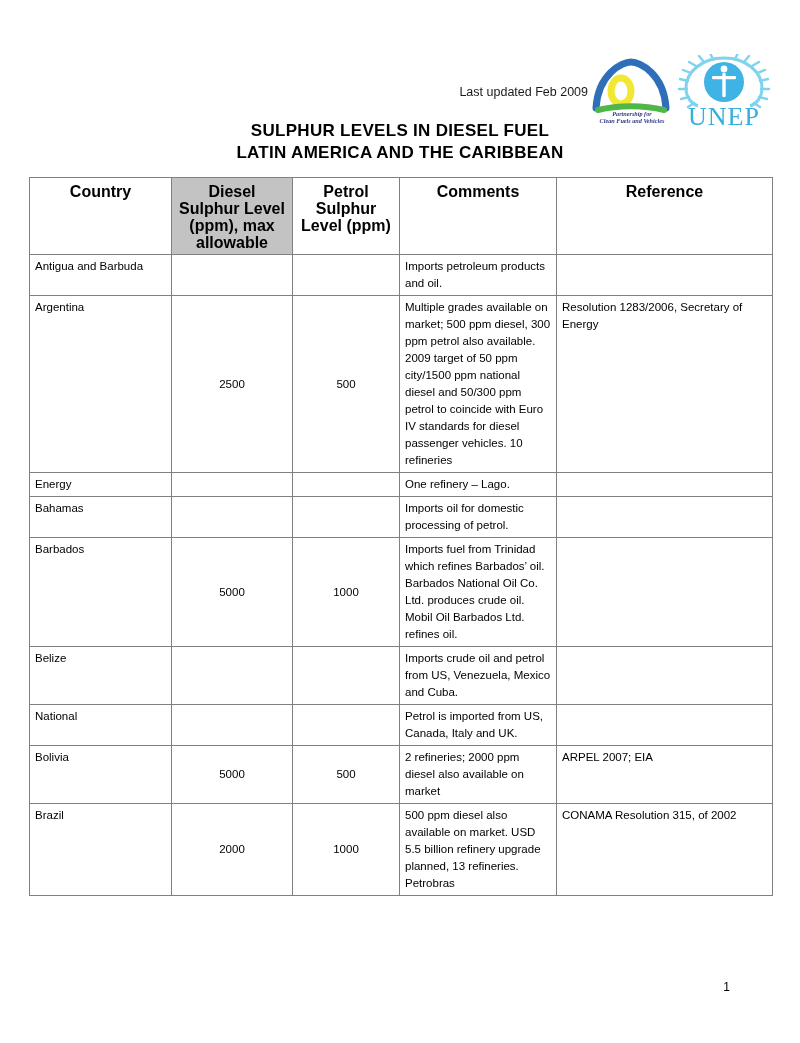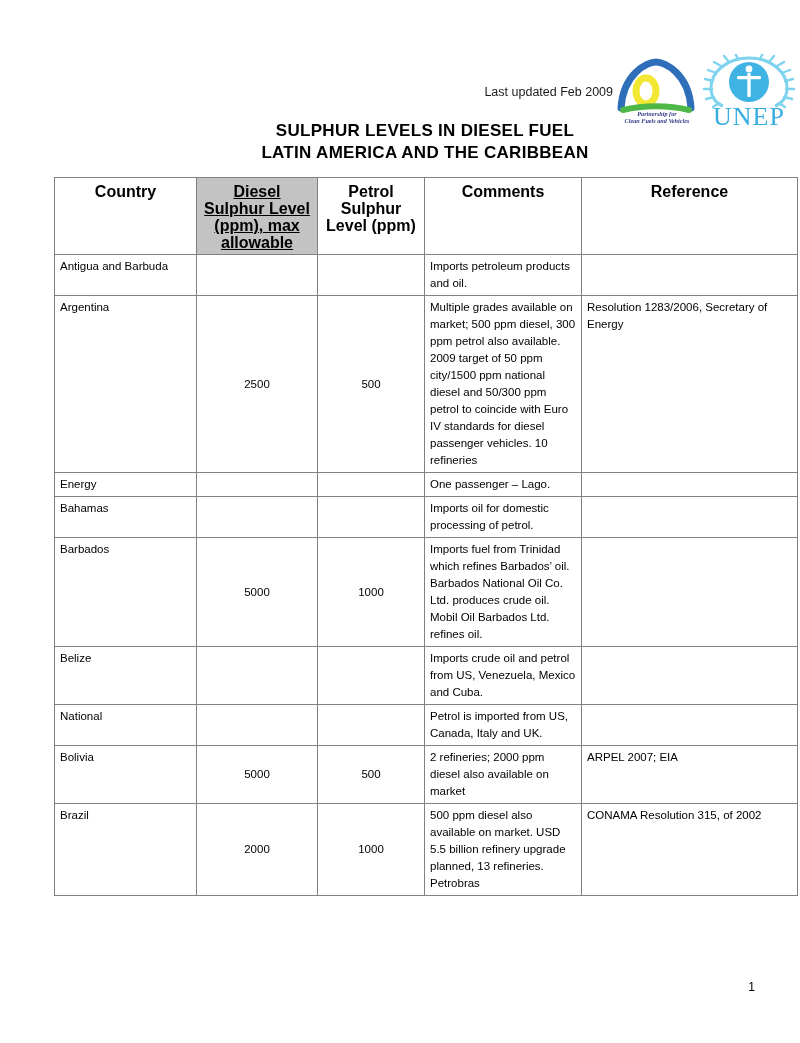--- a/index.html
+++ b/index.html
@@ -14,21 +14,20 @@
     color: #000000;
     position: relative;
     overflow: hidden;
   }
 
   .page {
     position: relative;
     width: 756px;
     height: 1043px;
     box-sizing: border-box;
-    margin-left: 25px;
   }
 
   
   .header-band {
     position: absolute;
     left: 0;
     top: 26px;
     width: 800px;
     height: 86px;
   }
@@ -228,21 +227,21 @@
     <colgroup>
       <col class="c-country">
         <col class="c-diesel">
         <col class="c-petrol">
       <col class="c-comments">
         <col class="c-reference">
     </colgroup>
     <thead>
       <tr>
         <th class="col-country">Country</th>
-        <th class="col-diesel" style="background: rgb(195, 195, 195); text-decoration: underline;">Diesel Sulphur Level (ppm), max allowable</th>
+        <th class="col-diesel" style="background: rgb(195, 195, 195);">Diesel Sulphur Level (ppm), max allowable</th>
         <th class="col-petrol">Petrol Sulphur Level (ppm)</th>
         <th class="col-comments">Comments</th>
         <th class="col-ref">Reference</th>
       </tr>
     </thead>
     <tbody id="table-body">
         <tr>
           <td class="country">Antigua and Barbuda</td>
           <td class="num"></td>
           <td class="num"></td>
@@ -253,21 +252,21 @@
           <td class="country">Argentina</td>
           <td class="num">2500</td>
           <td class="num">500</td>
           <td class="comments">Multiple grades available on market; 500 ppm diesel, 300 ppm petrol also available. 2009 target of 50 ppm city/1500 ppm national diesel and 50/300 ppm petrol to coincide with Euro IV standards for diesel passenger vehicles.  10 refineries</td>
           <td class="reference">Resolution 1283/2006, Secretary of Energy</td>
         </tr>
         <tr>
           <td class="country">Energy</td>
           <td class="num"></td>
           <td class="num"></td>
-          <td class="comments">One passenger – Lago.</td>
+          <td class="comments">One refinery – Lago.</td>
           <td class="reference"></td>
         </tr>
         <tr>
           <td class="country">Bahamas</td>
           <td class="num"></td>
           <td class="num"></td>
           <td class="comments">Imports oil for domestic processing of petrol.</td>
           <td class="reference"></td>
         </tr>
         <tr>

